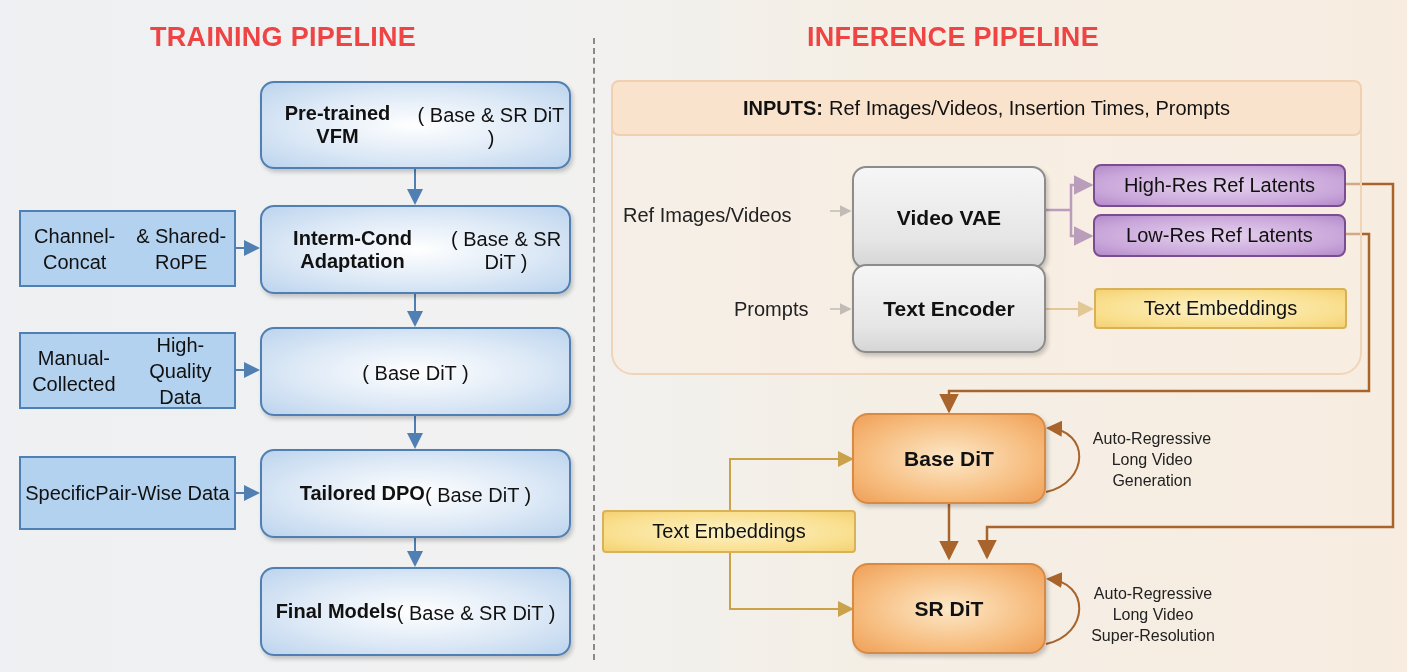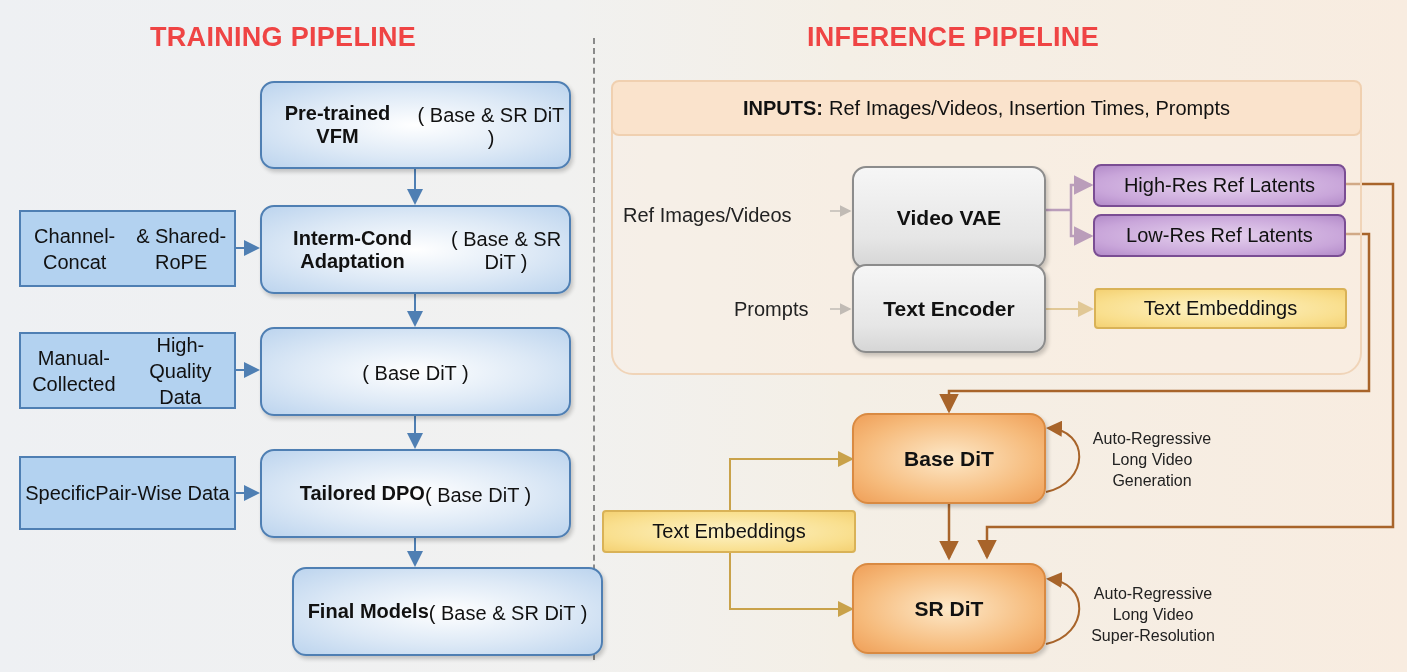--- a/index.html
+++ b/index.html
@@ -87,21 +87,21 @@
   <div class="h">Interm-Cond Adaptation</div>
   <div class="s">( Base &amp; SR DiT )</div>
 </div>
 <div class="box train" style="left:260px;top:327px;width:311px;height:89px;">
   <div class="s">( Base DiT )</div>
 </div>
 <div class="box train" style="left:260px;top:449px;width:311px;height:89px;">
   <div class="h">Tailored DPO</div>
   <div class="s">( Base DiT )</div>
 </div>
-<div class="box train" style="left:260px;top:567px;width:311px;height:89px;margin-left:32px;">
+<div class="box train" style="left:260px;top:567px;width:311px;height:89px;">
   <div class="h">Final Models</div>
   <div class="s">( Base &amp; SR DiT )</div>
 </div>
 
 <div class="box side" style="left:19px;top:210px;width:217px;height:77px;">
   <div>Channel-Concat</div>
   <div>&amp; Shared-RoPE</div>
 </div>
 <div class="box side" style="left:19px;top:332px;width:217px;height:77px;">
   <div>Manual-Collected</div>

